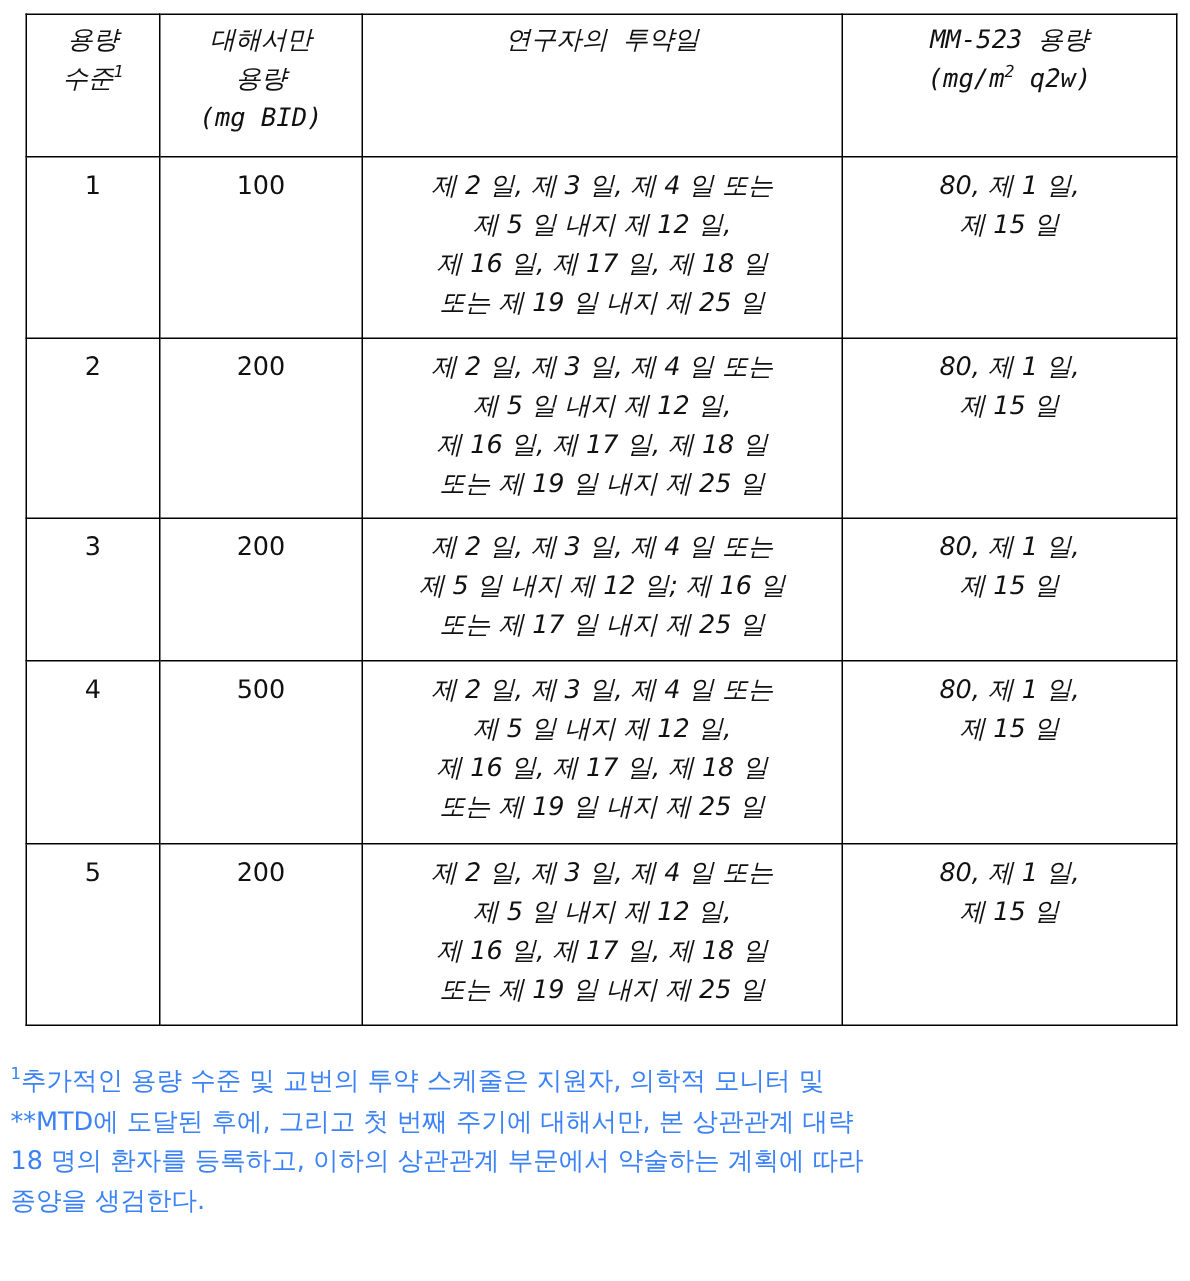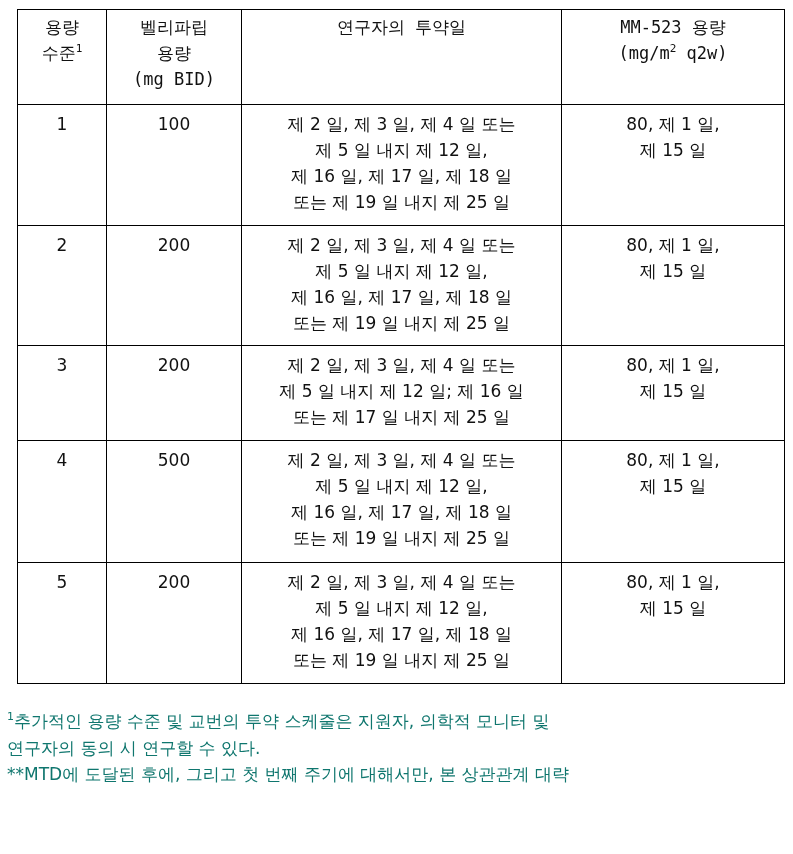--- a/index.html
+++ b/index.html
@@ -16,46 +16,46 @@
       border: 1.5px solid #000;
       text-align: center; vertical-align: top;
       font-size: 17px; line-height: 26px; font-weight: normal;
       padding: 6px 4px 0 4px;
     }
     table.dose th { font-family: "DejaVu Sans Mono", "Liberation Mono", monospace; font-size: 17px; padding-top: 4px; }
     col.c1 { width: 89px; } col.c2 { width: 135px; } col.c3 { width: 320px; } col.c4 { width: 223px; }
     tr.hdr { height: 95px; }
     tr.r1 { height: 121px; } tr.r2 { height: 120px; } tr.r3 { height: 95px; }
     tr.r4 { height: 122px; } tr.r5 { height: 121px; }
-    .line { display: block; white-space: nowrap; }
+    .line { display: block; white-space: nowrap; font-style: italic; }
     sup { font-size: 11px; line-height: 0; vertical-align: 7px; }
     .notes {
       position: absolute; left: 7px; top: 708px; width: 780px;
-      font-size: 17px; line-height: 26.5px; color: #0f766e;
+      font-size: 17px; line-height: 26.5px; color: #3b82f6;
     }
     .notes p { margin: 0; }
   </style>
 </head>
 <body>
 
 <table class="dose">
   <colgroup>
       <col class="c1">
       <col class="c2">
       <col class="c3">
       <col class="c4">
     </colgroup>
   <tbody>
       <tr class="hdr">
     <th>
       <span class="line">용량</span>
       <span class="line"><span>수준</span><sup>1</sup></span>
     </th>
     <th>
-      <span class="line">벨리파립</span>
+      <span class="line">대해서만</span>
       <span class="line">용량</span>
       <span class="line">(mg BID)</span>
     </th>
     <th>
       <span class="line">연구자의 투약일</span>
     </th>
     <th>
       <span class="line">MM-523 용량</span>
       <span class="line"><span>(mg/m</span><sup>2</sup><span> q2w)</span></span>
     </th>
@@ -132,15 +132,16 @@
     <td>
       <span class="line">80, 제 1 일,</span>
       <span class="line">제 15 일</span>
     </td>
   </tr>
 </tbody>
   </table>
 
 <div class="notes">
   <p><sup>1</sup><span>추가적인 용량 수준 및 교번의 투약 스케줄은 지원자, 의학적 모니터 및</span></p>
-  <p>연구자의 동의 시 연구할 수 있다.</p>
   <p>**MTD에 도달된 후에, 그리고 첫 번째 주기에 대해서만, 본 상관관계 대략</p>
+  <p>18 명의 환자를 등록하고, 이하의 상관관계 부문에서 약술하는 계획에 따라</p>
+  <p>종양을 생검한다.</p>
 </div>
 
 </body></html>

